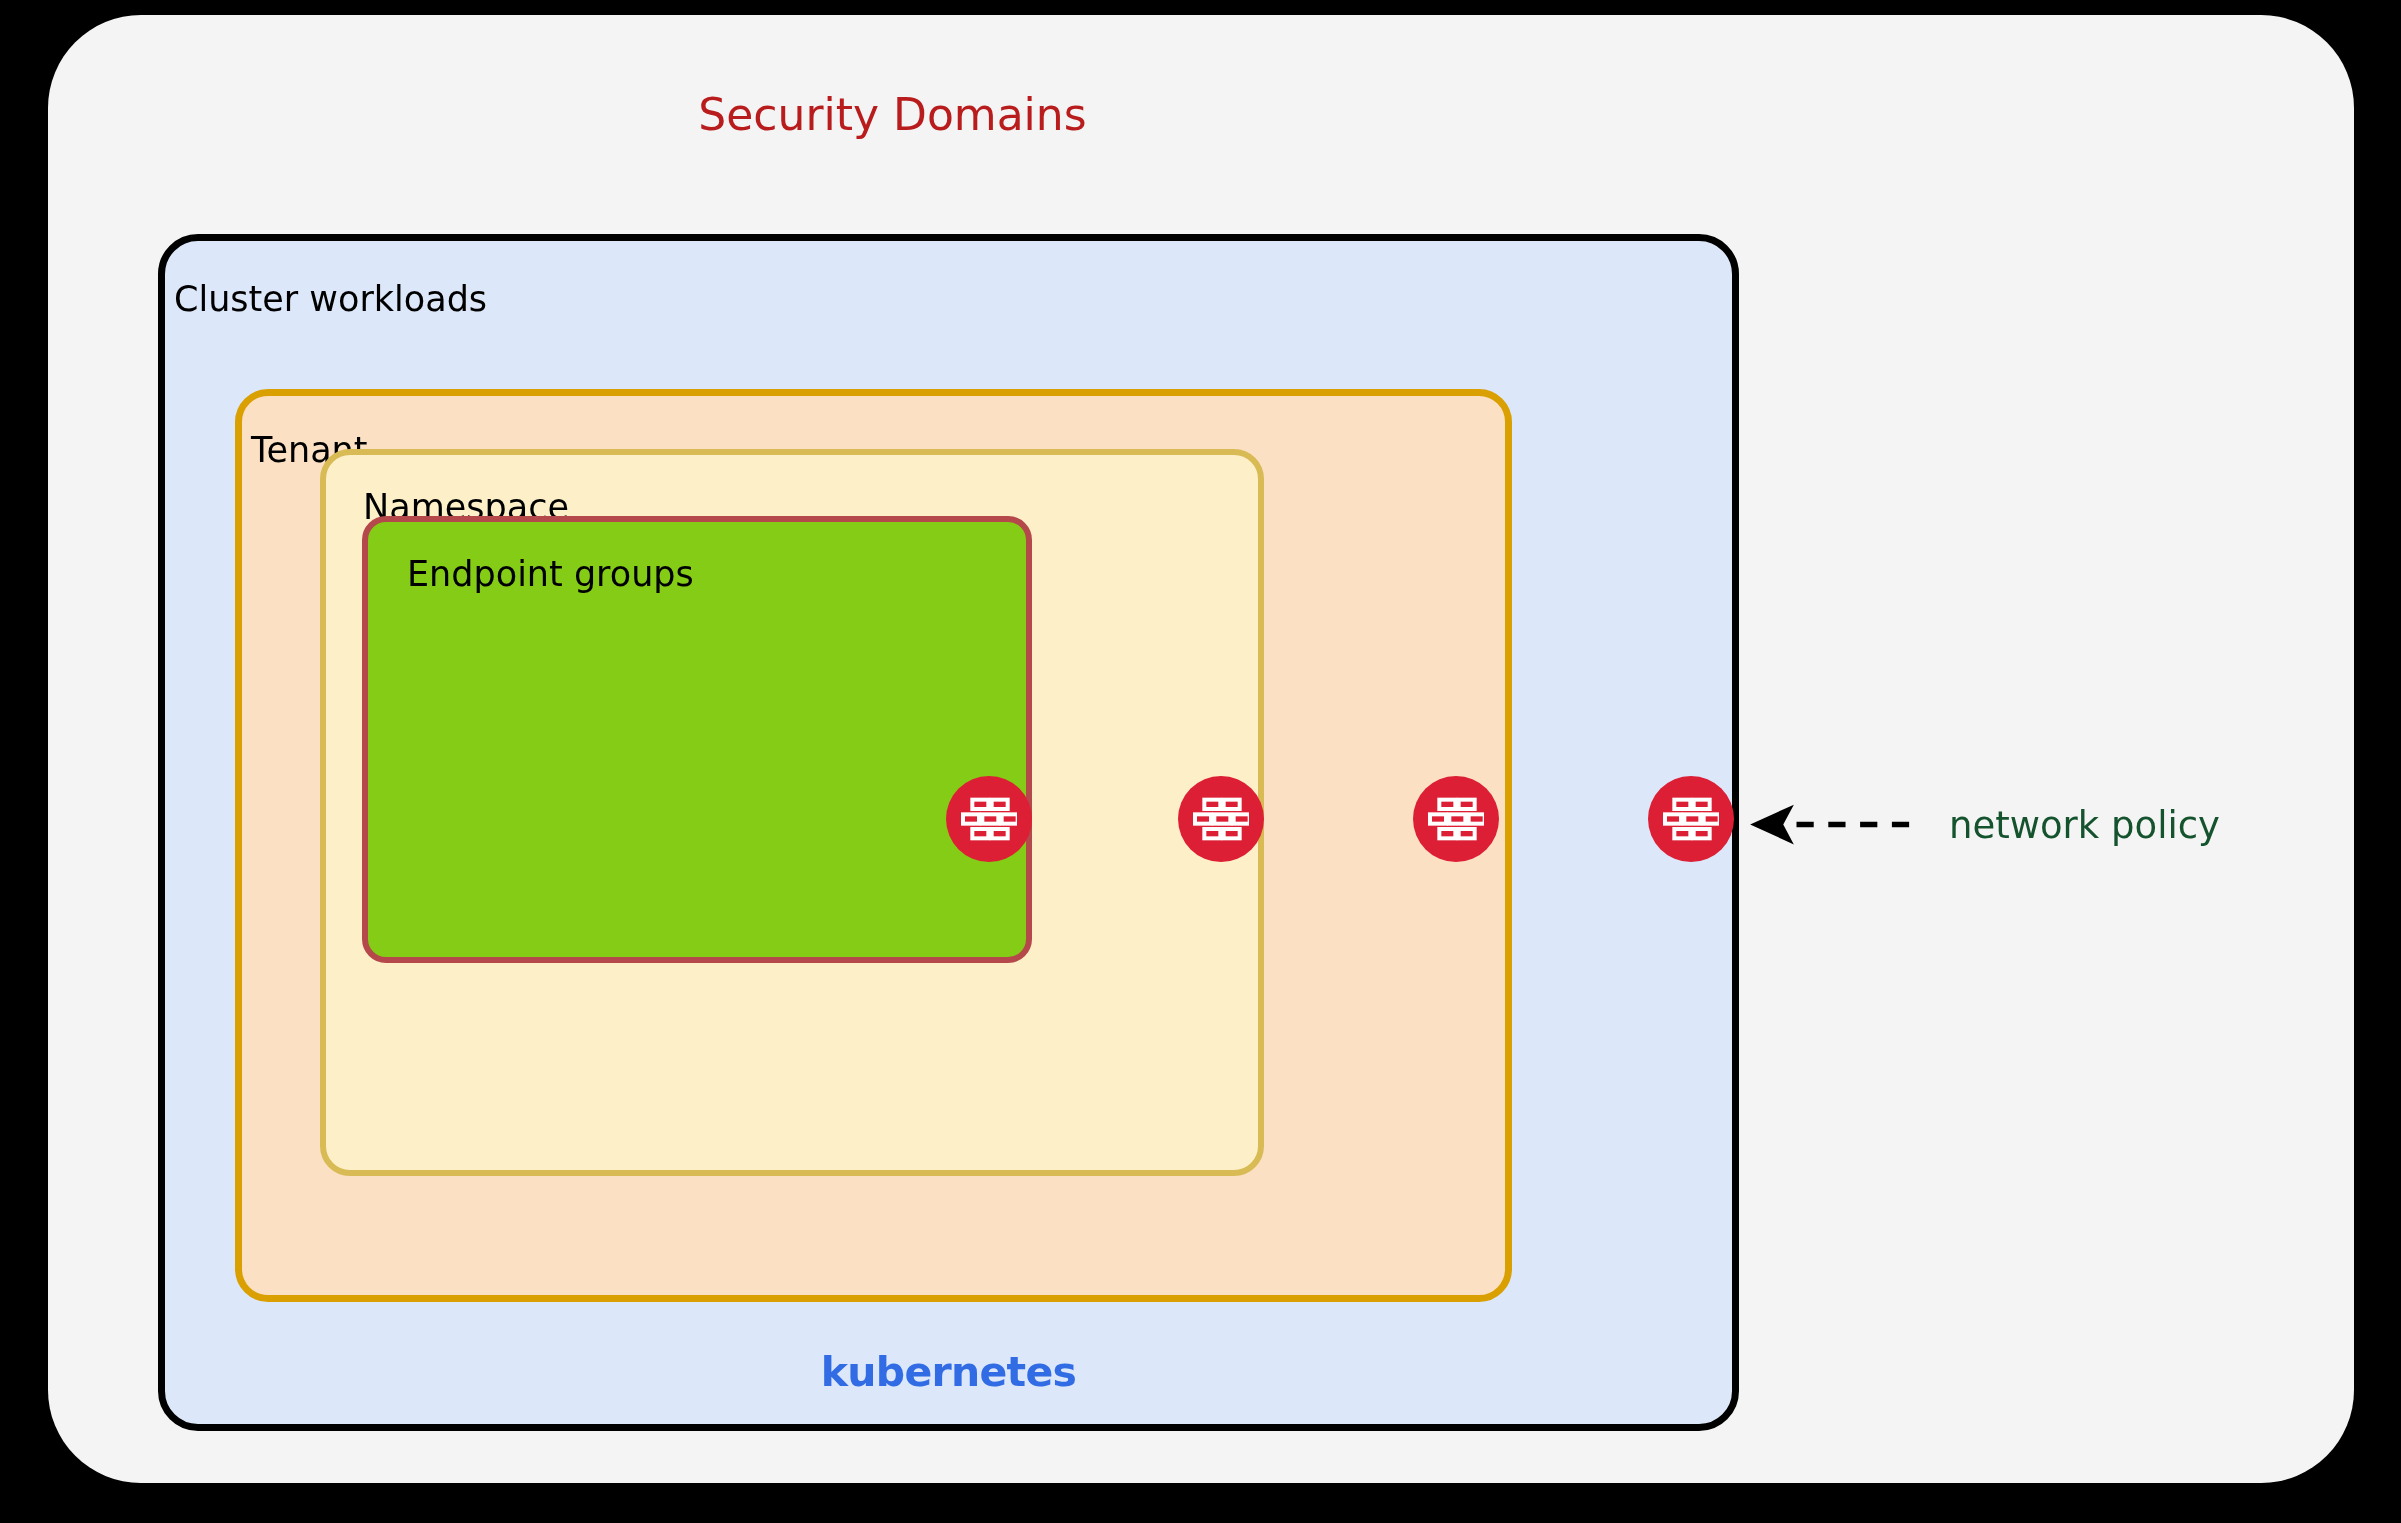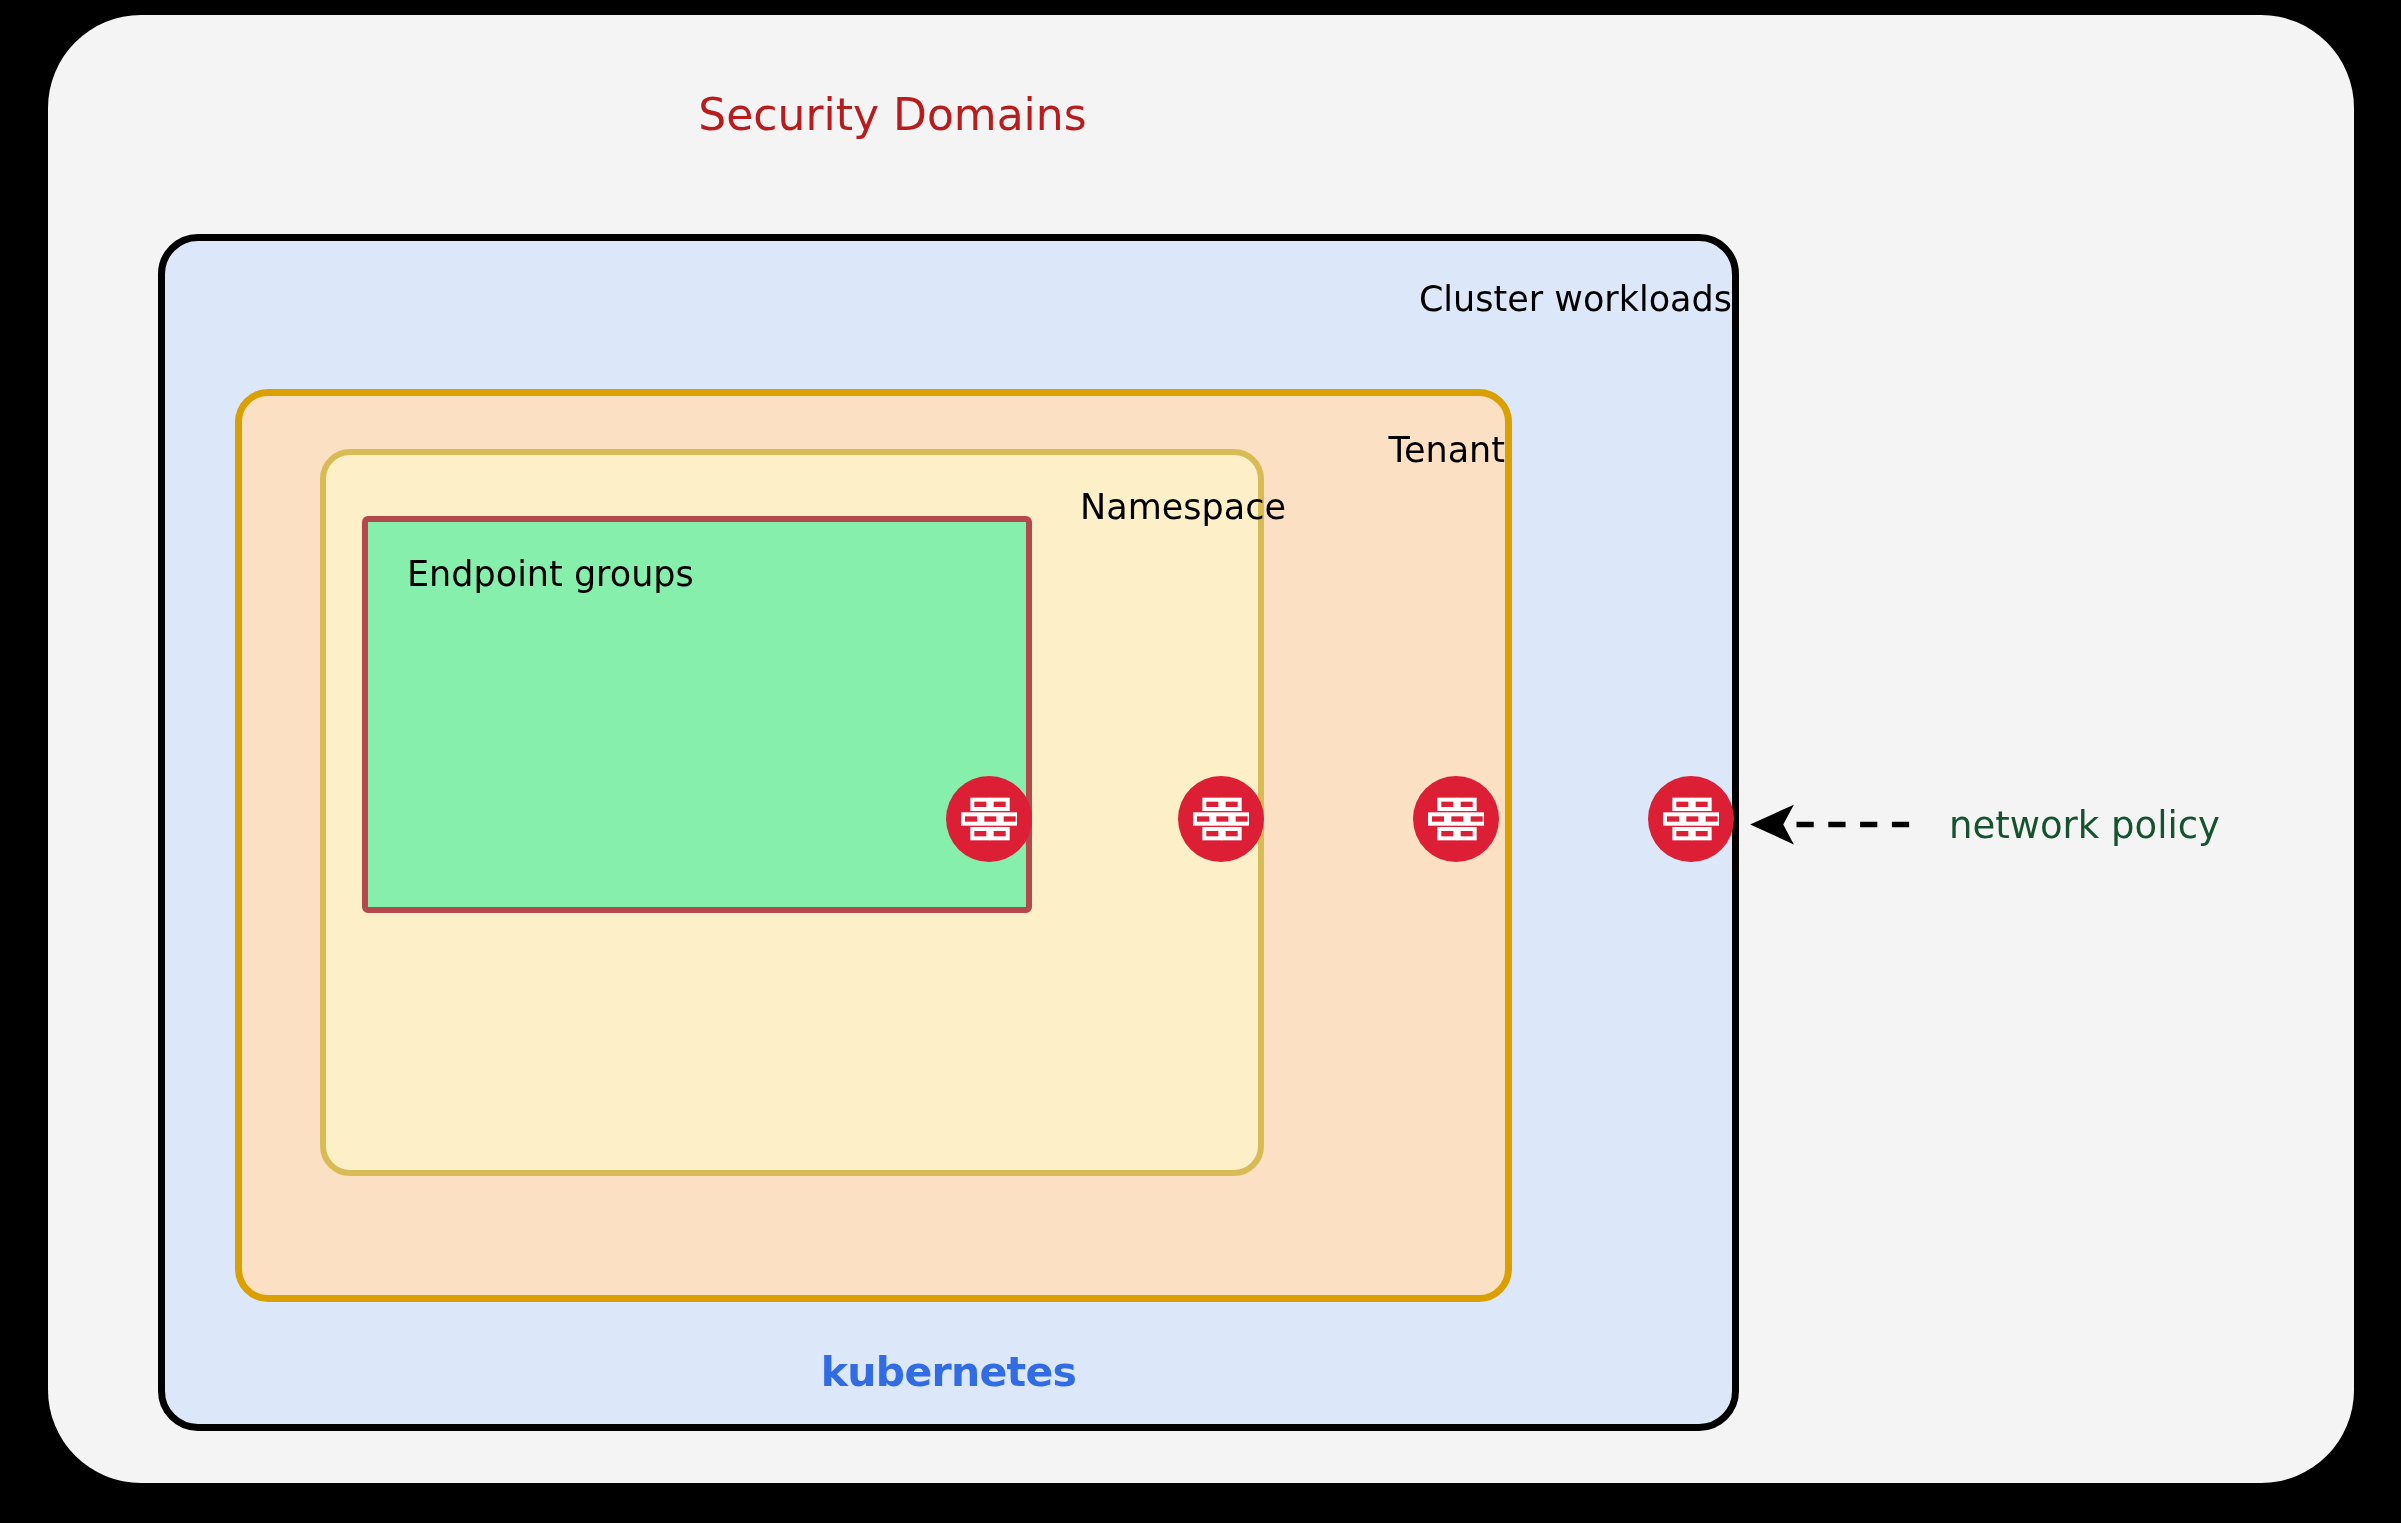--- a/index.html
+++ b/index.html
@@ -45,23 +45,23 @@
     white-space: nowrap;
   }
 
   
   .box {
     position: absolute;
     box-sizing: border-box;
   }
   .box-label {
     position: absolute;
-    left: 0;
+    left: 9px;
     width: 100%;
-    text-align: right;
+    text-align: left;
     font-size: 35px;
     color: #000000;
     line-height: 1;
     white-space: nowrap;
   }
 
   .box-cluster {
     left: 110px;
     top: 219px;
     width: 1581px;
@@ -91,24 +91,24 @@
     background: #FDF0C8;
     border: 6px solid #D8BB55;
     border-radius: 30px;
   }
   .box-namespace > .box-label { top: 35px; margin-left: 28px; }
 
   .box-endpoint {
     left: 36px;
     top: 61px;
     width: 670px;
-    height: 397px;
-    background: #86efac;
+    height: 447px;
+    background: #84cc16;
     border: 6px solid #B5484B;
-    border-radius: 6px;
+    border-radius: 24px;
   }
   .box-endpoint > .box-label {
     top: 35px;
     left: 39px;
     width: auto;
     text-align: left;
   }
 
   
   .k8s-label {

